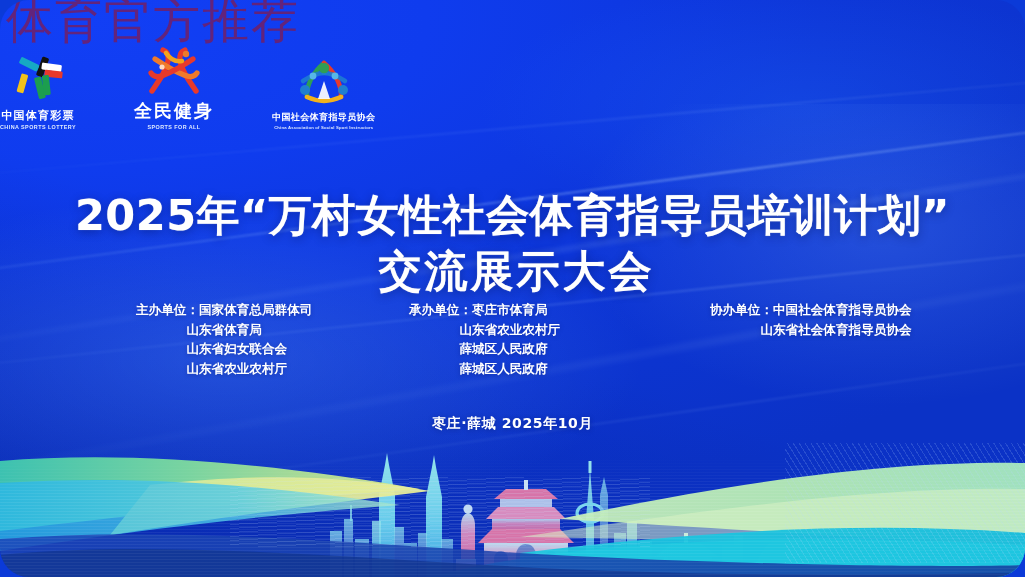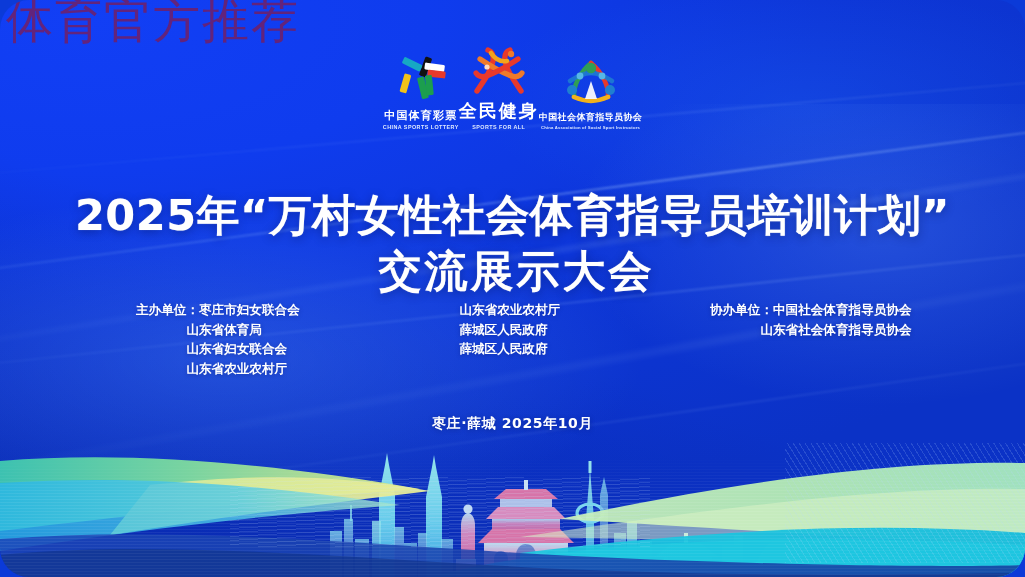--- a/index.html
+++ b/index.html
@@ -48,21 +48,21 @@
     position:absolute; left:6px; top:-4px;
     font-size:47px; line-height:1.05; letter-spacing:2px;
     color:rgba(150,20,50,.62);
     font-family:"DejaVu Sans","Liberation Sans",sans-serif;
     white-space:nowrap; user-select:none;
   }
 
   
   .logo-row{
     position:absolute; left:0; right:0; top:44px;
-    display:flex; justify-content:center; align-items:flex-end; 
+    display:flex; align-items:flex-end; gap:58px;
   }
   .logo{ display:flex; flex-direction:column; align-items:center; }
   .logo .mark{ height:52px; display:flex; align-items:center; justify-content:center; }
   .logo .cn{
     margin-top:3px; color:#ffffff; font-weight:bold; font-size:11px; letter-spacing:1.2px;
     font-family:"DejaVu Sans","Liberation Sans",sans-serif; white-space:nowrap;
   }
   .logo .en{
     color:#dfe9ff; font-size:5.4px; letter-spacing:.45px; font-weight:bold;
     white-space:nowrap; margin-top:1px;
@@ -218,27 +218,28 @@
   </div>
 
   <div class="title">
     <span class="ln ln1">2025年“万村女性社会体育指导员培训计划”</span>
     <span class="ln ln2">交流展示大会</span>
   </div>
 
   <div class="orgs">
 
     <div class="org org-a">
-      <span class="row"><span>主办单位：</span><span>枣庄市妇女联合会</span></span>
+      <span class="row"><span>主办单位：</span><span>国家体育总局群体司</span></span>
       <span class="row indent">山东省体育局</span>
       <span class="row indent">山东省妇女联合会</span>
       <span class="row indent">山东省农业农村厅</span>
     </div>
 
     <div class="org org-b">
+      <span class="row"><span>承办单位：</span><span>枣庄市体育局</span></span>
       <span class="row indent">山东省农业农村厅</span>
       <span class="row indent">薛城区人民政府</span>
       <span class="row indent">薛城区人民政府</span>
     </div>
 
     <div class="org org-c">
       <span class="row"><span>协办单位：</span><span>中国社会体育指导员协会</span></span>
       <span class="row indent">山东省社会体育指导员协会</span>
     </div>
 

